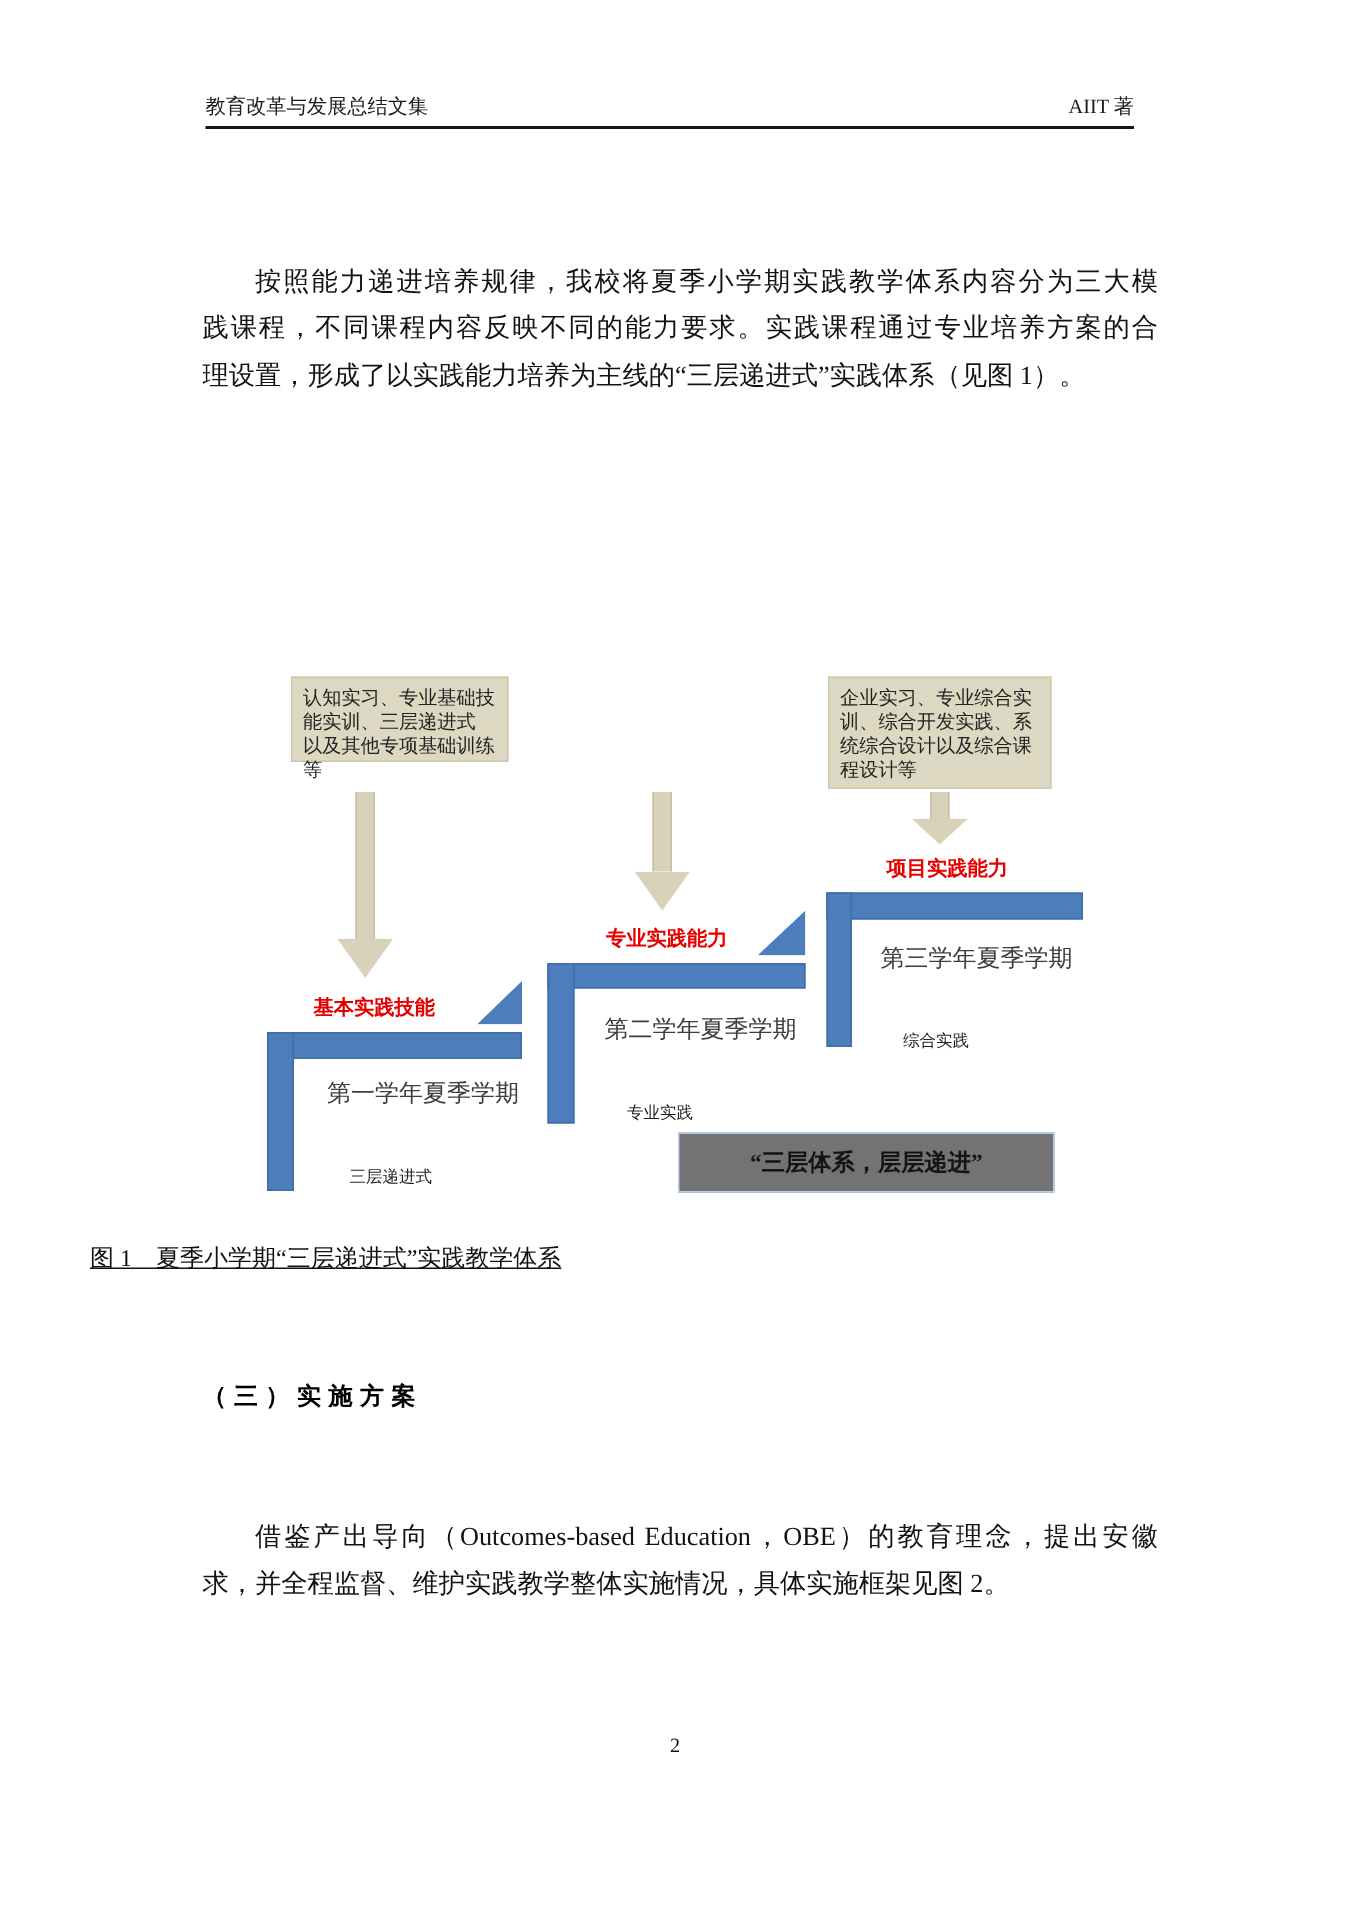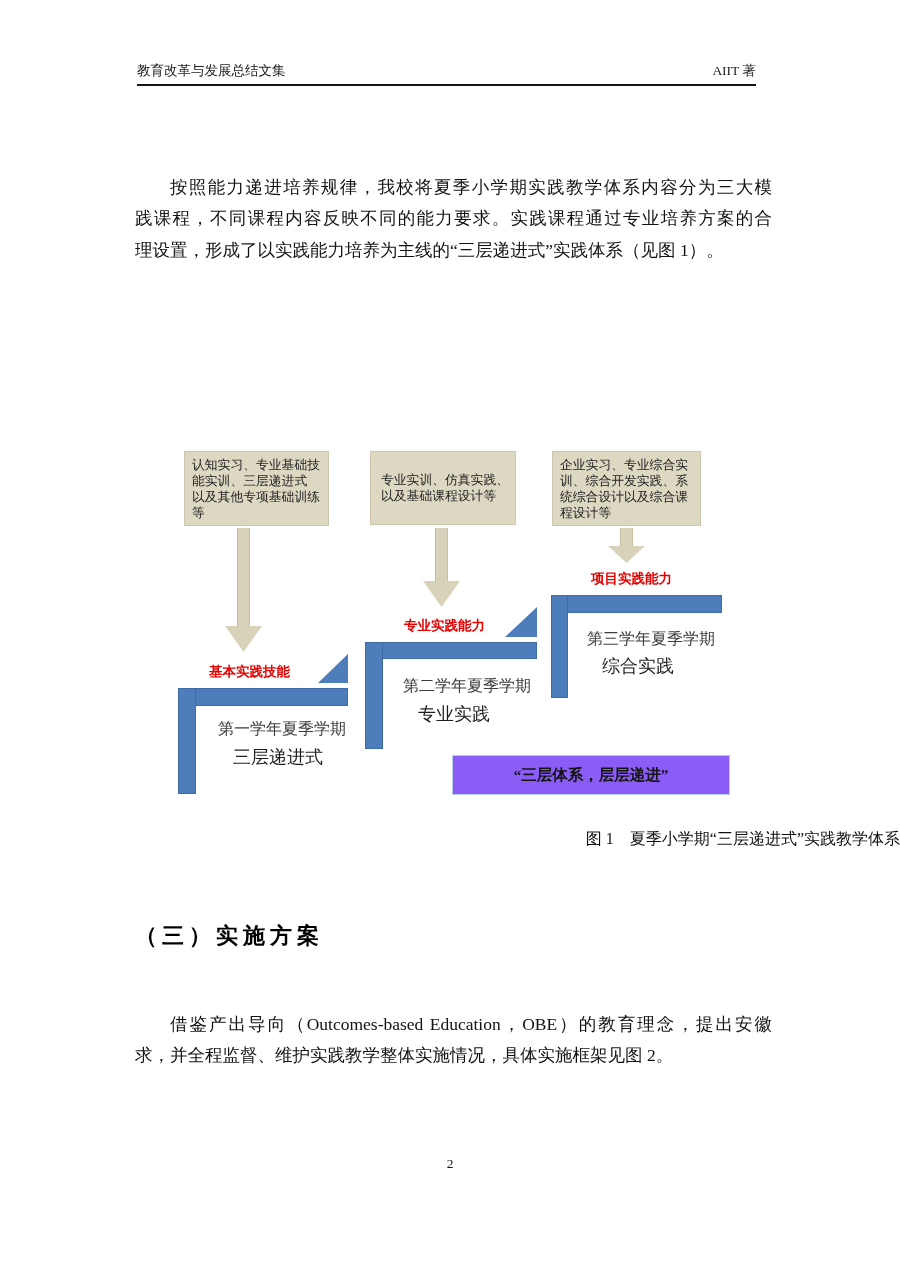--- a/index.html
+++ b/index.html
@@ -19,30 +19,30 @@
   
   .para{position:absolute;left:135px;width:637px;font-size:17.5px;line-height:31.4px;color:#121212;margin-top:38px;}
   .para .ln{white-space:nowrap;}
   .para .ln.just{white-space:normal;text-align:justify;text-align-last:justify;}
   .para .ln.indent{text-indent:35px;}
   #para1{top:134px;}
   #para2{top:971px;}
   
   .heading{
     position:absolute;left:135px;top:921px;
-    font-size:22px;font-weight:bold;letter-spacing:5px;color:#000;
+    font-size:16px;font-weight:bold;letter-spacing:5px;color:#000;
   }
   
   .fig{position:absolute;left:0;top:0;width:900px;height:900px;}
   .mbox{
     position:absolute;background:#ddd8c2;border:1px solid #cdc6ad;box-sizing:border-box;
     font-family:"Liberation Sans","DejaVu Sans",sans-serif;
     font-size:12.8px;line-height:15.9px;color:#222;padding:5px 0 0 7px;
   }
-  .mbox1{left:184px;top:451px;width:145px;height:75px;}
+  .mbox1{left:194px;top:451px;width:145px;height:57px;}
   .mbox2{left:370px;top:451px;width:146px;height:74px;display:flex;flex-direction:column;justify-content:center;padding:0 0 0 10px;}
   .mbox3{left:552px;top:451px;width:149px;height:75px;}
   .arrow-shaft{position:absolute;background:#d9d2ba;border-left:1px solid #c6be9e;border-right:1px solid #c6be9e;box-sizing:border-box;}
   .arrow-head{position:absolute;background:#d9d2ba;clip-path:polygon(0 0,100% 0,50% 100%);}
   .a1s{left:237px;top:528px;width:13px;height:98px;}
   .a1h{left:225px;top:626px;width:37px;height:26px;}
   .a2s{left:435px;top:528px;width:13px;height:53px;}
   .a2h{left:423px;top:581px;width:37px;height:26px;}
   .a3s{left:620px;top:528px;width:13px;height:18px;}
   .a3h{left:608px;top:546px;width:37px;height:17px;}
@@ -56,29 +56,29 @@
   .hbar1{left:178px;top:688px;width:170px;height:18px;}
   .vbar1{left:178px;top:688px;width:18px;height:106px;}
   .tri1{left:318px;top:654px;width:30px;height:29px;}
   .hbar2{left:365px;top:642px;width:172px;height:17px;}
   .vbar2{left:365px;top:642px;width:18px;height:107px;}
   .tri2{left:505px;top:607px;width:32px;height:30px;}
   .hbar3{left:551px;top:595px;width:171px;height:18px;}
   .vbar3{left:551px;top:595px;width:17px;height:103px;}
   .sem{position:absolute;font-size:16px;color:#3d3d3d;white-space:nowrap;}
   .sem1{left:218px;top:719px;} .sem2{left:403px;top:676px;} .sem3{left:587px;top:629px;}
-  .sname{position:absolute;font-size:18px;color:#1f1f1f;white-space:nowrap;}
+  .sname{position:absolute;font-size:11px;color:#1f1f1f;white-space:nowrap;margin-top:32px;}
   .sn1{left:233px;top:745px;} .sn2{left:418px;top:702px;} .sn3{left:602px;top:654px;}
   .slogan{
-    position:absolute;left:452px;top:755px;width:278px;height:40px;
-    background:#8b5cf6;border:1px solid #b7cfe9;box-sizing:border-box;
+    position:absolute;left:452px;top:755px;width:251px;height:40px;
+    background:#737373;border:1px solid #b7cfe9;box-sizing:border-box;
     display:flex;align-items:center;justify-content:center;
     font-weight:bold;font-size:15.5px;color:#141414;white-space:nowrap;
   }
-  .caption{position:absolute;left:60px;top:829px;width:840px;text-align:right;font-size:16px;color:#111;}
+  .caption{position:absolute;left:60px;top:829px;width:840px;text-align:left;font-size:16px;color:#111;text-decoration:underline;}
   
   .pageno{position:absolute;left:0;top:1156px;width:900px;text-align:center;font-size:13.5px;color:#111;}
 </style>
 </head>
 <body>
 
 <div class="page">
 
   <div class="hdr">
     <span>教育改革与发展总结文集</span>
@@ -91,24 +91,20 @@
     <div class="ln">理设置，形成了以实践能力培养为主线的“三层递进式”实践体系（见图 1）。</div>
   </div>
 
   <div class="fig">
 
     <div class="mbox mbox1">
       <div>认知实习、专业基础技</div>
       <div>能实训、三层递进式</div>
       <div>以及其他专项基础训练</div>
       <div>等</div>
-    </div>
-    <div class="mbox mbox2">
-      <div>专业实训、仿真实践、</div>
-      <div>以及基础课程设计等</div>
     </div>
     <div class="mbox mbox3">
       <div>企业实习、专业综合实</div>
       <div>训、综合开发实践、系</div>
       <div>统综合设计以及综合课</div>
       <div>程设计等</div>
     </div>
 
     <div class="arrow-shaft a1s"></div>
     <div class="arrow-head a1h"></div>

